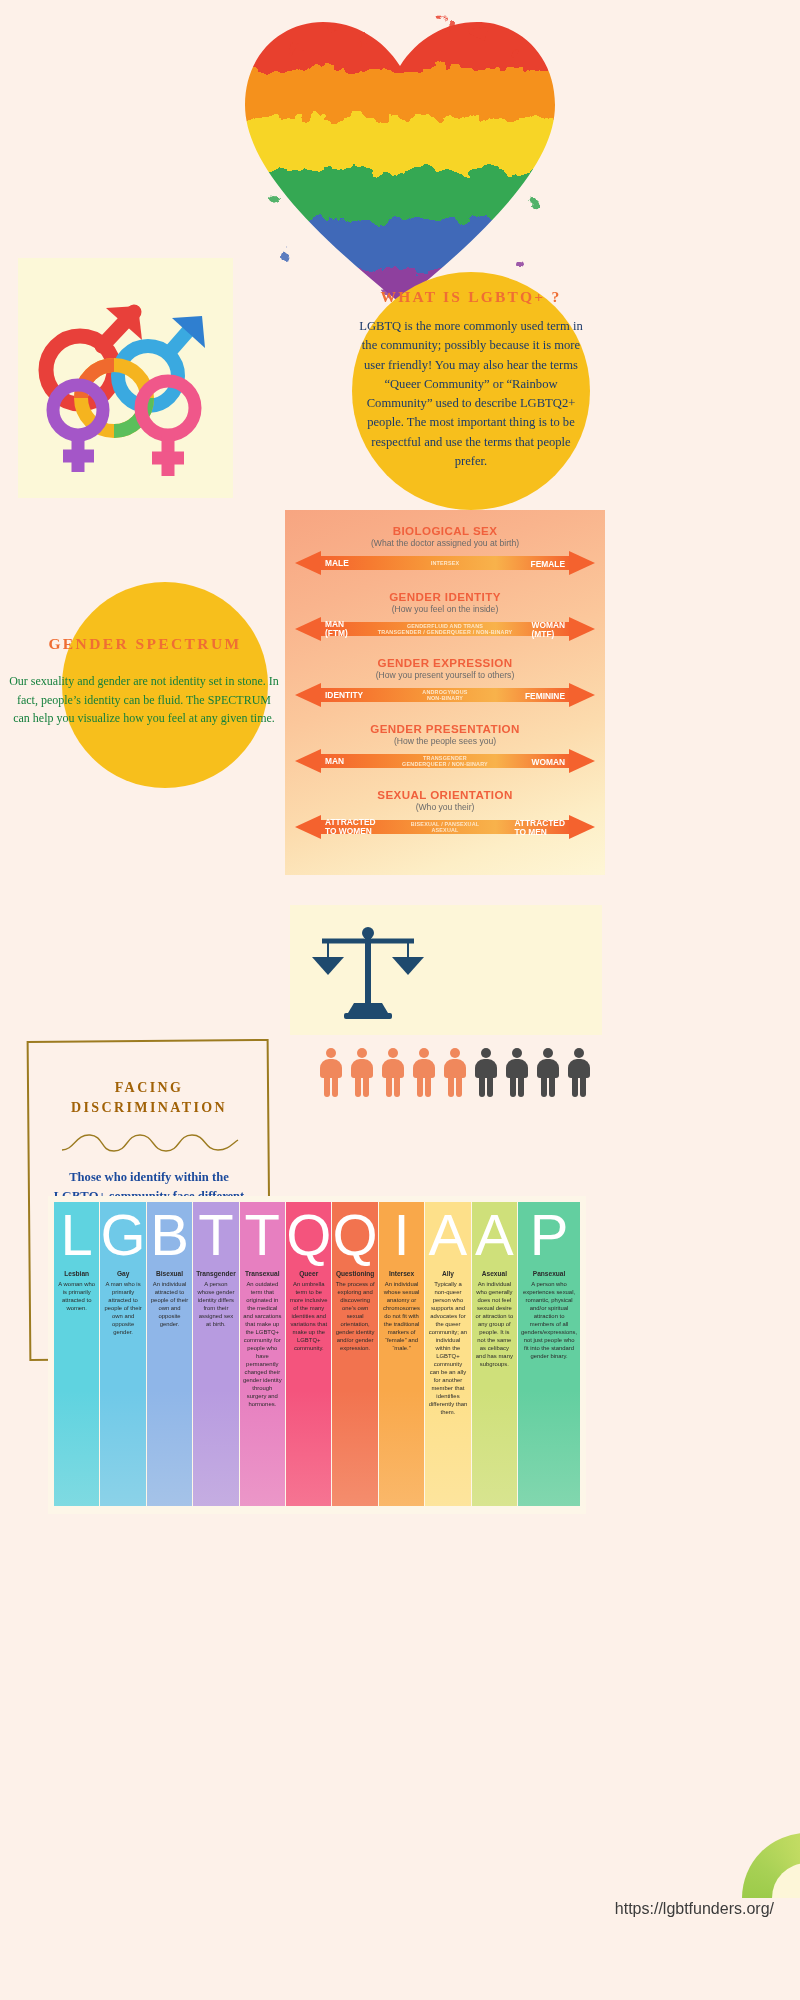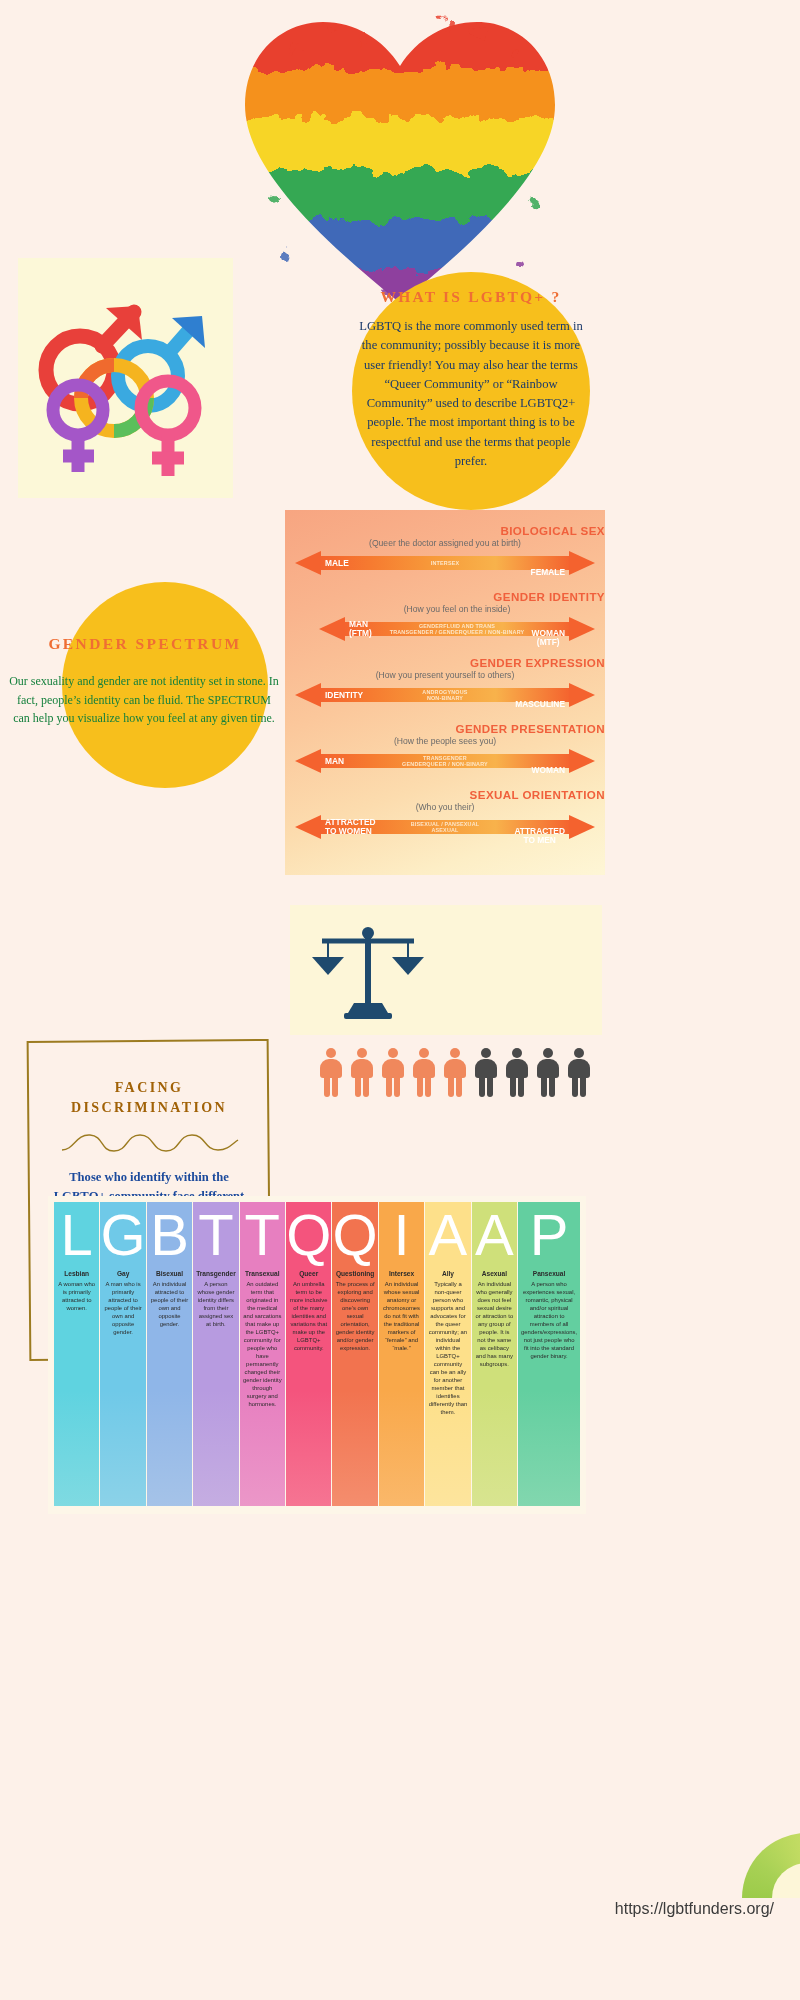--- a/index.html
+++ b/index.html
@@ -63,21 +63,21 @@
     line-height:1.55; color:#15803d;
   }
 
   .spectrum-panel {
     position:absolute; left:285px; top:510px; width:320px; height:365px;
     background: linear-gradient(160deg,#f7a581 0%,#f9b48d 22%,#fbc79b 45%,#fcdcae 68%,#fdeec6 86%,#fef6d6 100%);
     overflow:hidden;
   }
   .sp-row { position:relative; width:100%; }
   .sp-head {
-    text-align:right;
+    text-align:center;
     font-family:"Liberation Sans", sans-serif;
     font-weight:bold; font-size:11.6px; color:#f0603c; letter-spacing:.4px;
   }
   .sp-sub {
     text-align:center; font-family:"Liberation Sans", sans-serif;
     font-size:8.6px; color:#6a6a6a; margin-top:1px; margin-bottom:4px;
   }
   .sp-bar-wrap { position:relative; height:22px; margin:0 10px; }
   .sp-bar {
     position:absolute; left:24px; right:24px; top:4px; height:14px;
@@ -88,23 +88,23 @@
     border-top:12px solid transparent; border-bottom:12px solid transparent;
   }
   .sp-arrow-l { left:0; border-right:26px solid #f4622e; }
   .sp-arrow-r { right:0; border-left:26px solid #f4622e; }
   .sp-left-lbl {
     position:absolute; left:30px; top:4px; height:14px;
     display:flex; flex-direction:column; justify-content:center;
     font-size:8.4px; font-weight:bold; color:#fff; line-height:1.05; text-align:left;
   }
   .sp-right-lbl {
-    position:absolute; right:30px; top:12px; height:16px;
+    position:absolute; right:30px; top:4px; height:16px;
     display:flex; flex-direction:column; justify-content:center;
-    font-size:8.4px; font-weight:bold; color:#fff; line-height:1.05; text-align:center;
+    font-size:8.4px; font-weight:bold; color:#fff; line-height:1.05; text-align:left;
   }
   .sp-mid-lbl {
     position:absolute; left:0; right:0; top:4px; height:14px;
     display:flex; flex-direction:column; align-items:center; justify-content:center;
     font-size:5.4px; font-weight:bold; color:#fde6c8; line-height:1.12; letter-spacing:.2px;
   }
 
   
   .disc-box {
     position:absolute; left:28px; top:1040px; width:242px; height:320px;
@@ -279,37 +279,37 @@
     <div class="whatis-p">LGBTQ is the more commonly used term in the community; possibly because it is more user friendly! You may also hear the terms “Queer Community” or “Rainbow Community” used to describe LGBTQ2+ people. The most important thing is to be respectful and use the terms that people prefer.</div>
   </div>
 
   <div class="yellow-circle-2"></div>
   <div class="gs-title">GENDER SPECTRUM</div>
   <div class="gs-body">Our sexuality and gender are not identity set in stone. In fact, people’s identity can be fluid. The SPECTRUM can help you visualize how you feel at any given time.</div>
 
   <div class="spectrum-panel" id="spectrum-panel">
       <div class="sp-row" style="margin-top: 14px;">
         <div class="sp-head">BIOLOGICAL SEX</div>
-        <div class="sp-sub">(Queer the doctor assigned you at birth)</div>
+        <div class="sp-sub">(What the doctor assigned you at birth)</div>
         <div class="sp-bar-wrap">
           <div class="sp-bar"></div>
           <div class="sp-arrow-l"></div>
           <div class="sp-arrow-r"></div>
           <div class="sp-left-lbl">
             <span>MALE</span>
           </div>
           <div class="sp-mid-lbl">
             <span>INTERSEX</span>
           </div>
           <div class="sp-right-lbl">
             <span>FEMALE</span>
           </div>
         </div>
       </div>
-      <div class="sp-row" style="margin-top: 16px; padding-left: 24px;">
+      <div class="sp-row" style="margin-top: 16px;">
         <div class="sp-head">GENDER IDENTITY</div>
         <div class="sp-sub">(How you feel on the inside)</div>
         <div class="sp-bar-wrap">
           <div class="sp-bar"></div>
           <div class="sp-arrow-l"></div>
           <div class="sp-arrow-r"></div>
           <div class="sp-left-lbl">
             <span>MAN</span>
             <span>(FTM)</span>
           </div>
@@ -331,21 +331,21 @@
           <div class="sp-arrow-l"></div>
           <div class="sp-arrow-r"></div>
           <div class="sp-left-lbl">
             <span>IDENTITY</span>
           </div>
           <div class="sp-mid-lbl">
             <span>ANDROGYNOUS</span>
             <span>NON-BINARY</span>
           </div>
           <div class="sp-right-lbl">
-            <span>MASCULINE</span>
+            <span>FEMININE</span>
           </div>
         </div>
       </div>
       <div class="sp-row" style="margin-top: 16px;">
         <div class="sp-head">GENDER PRESENTATION</div>
         <div class="sp-sub">(How the people sees you)</div>
         <div class="sp-bar-wrap">
           <div class="sp-bar"></div>
           <div class="sp-arrow-l"></div>
           <div class="sp-arrow-r"></div>

